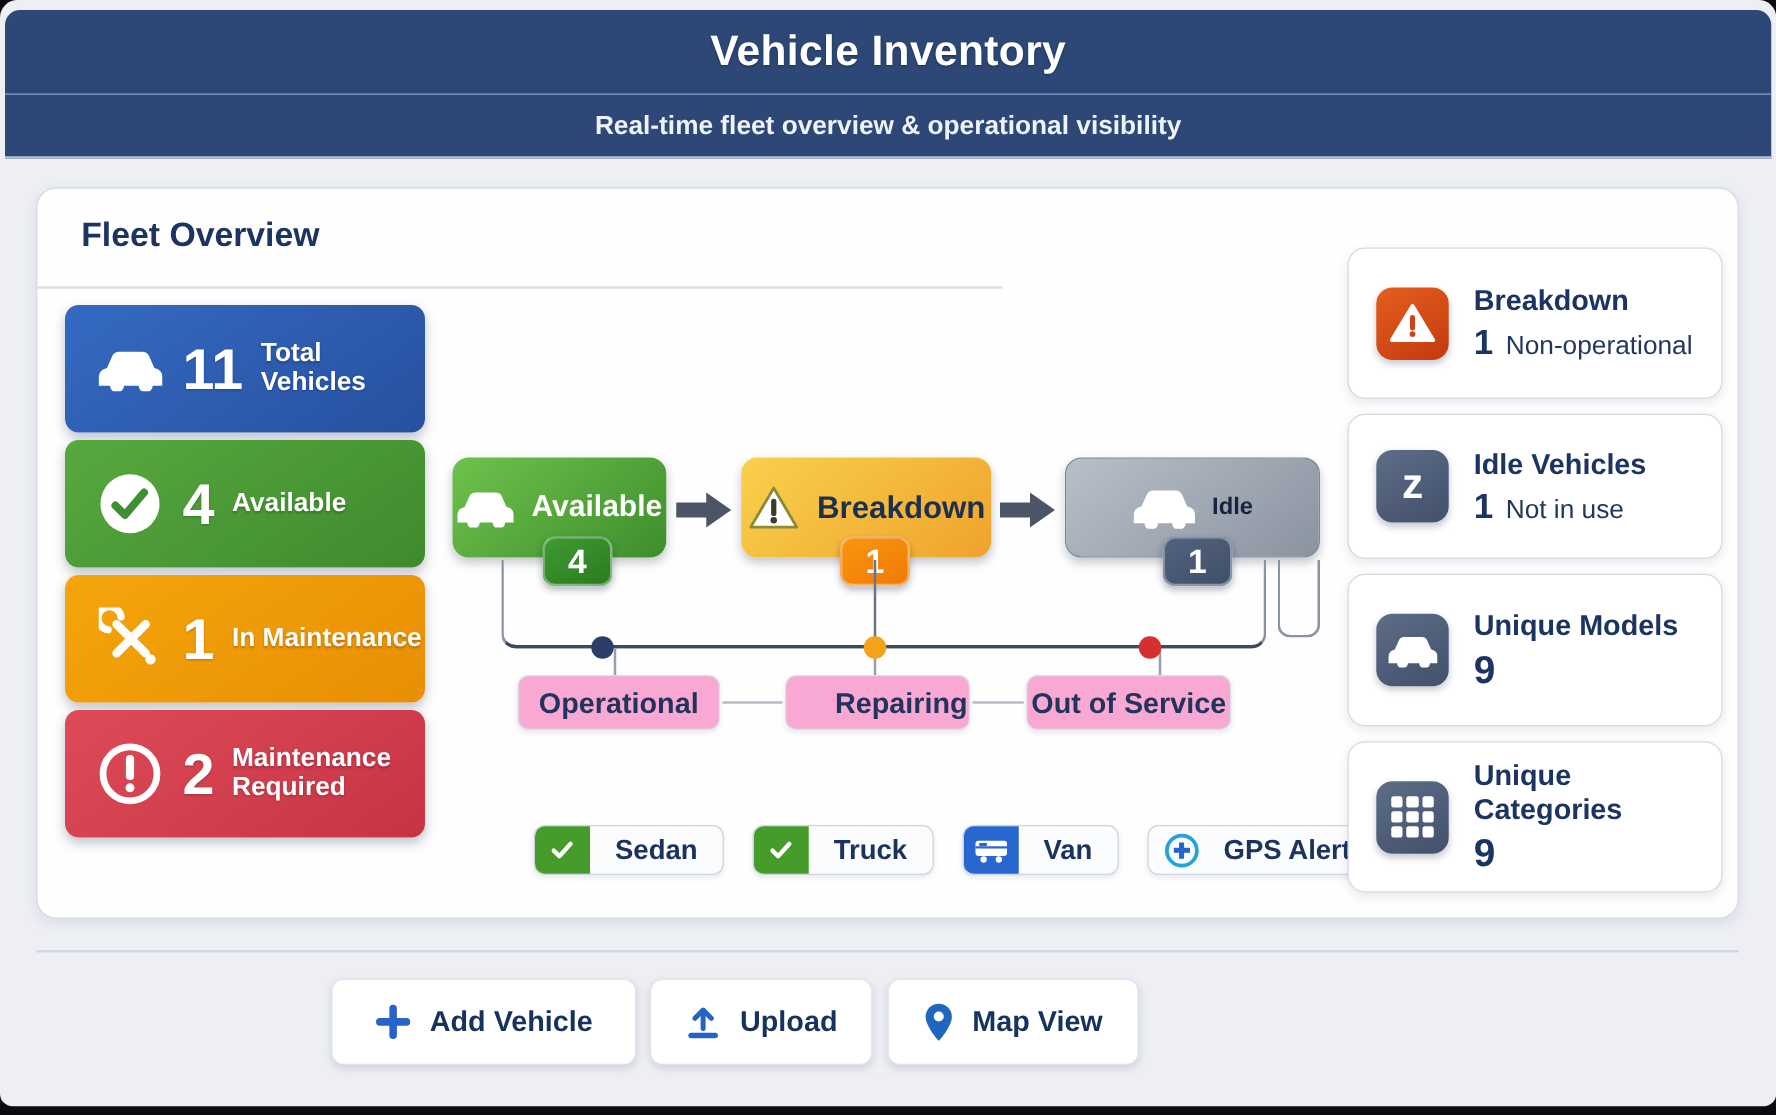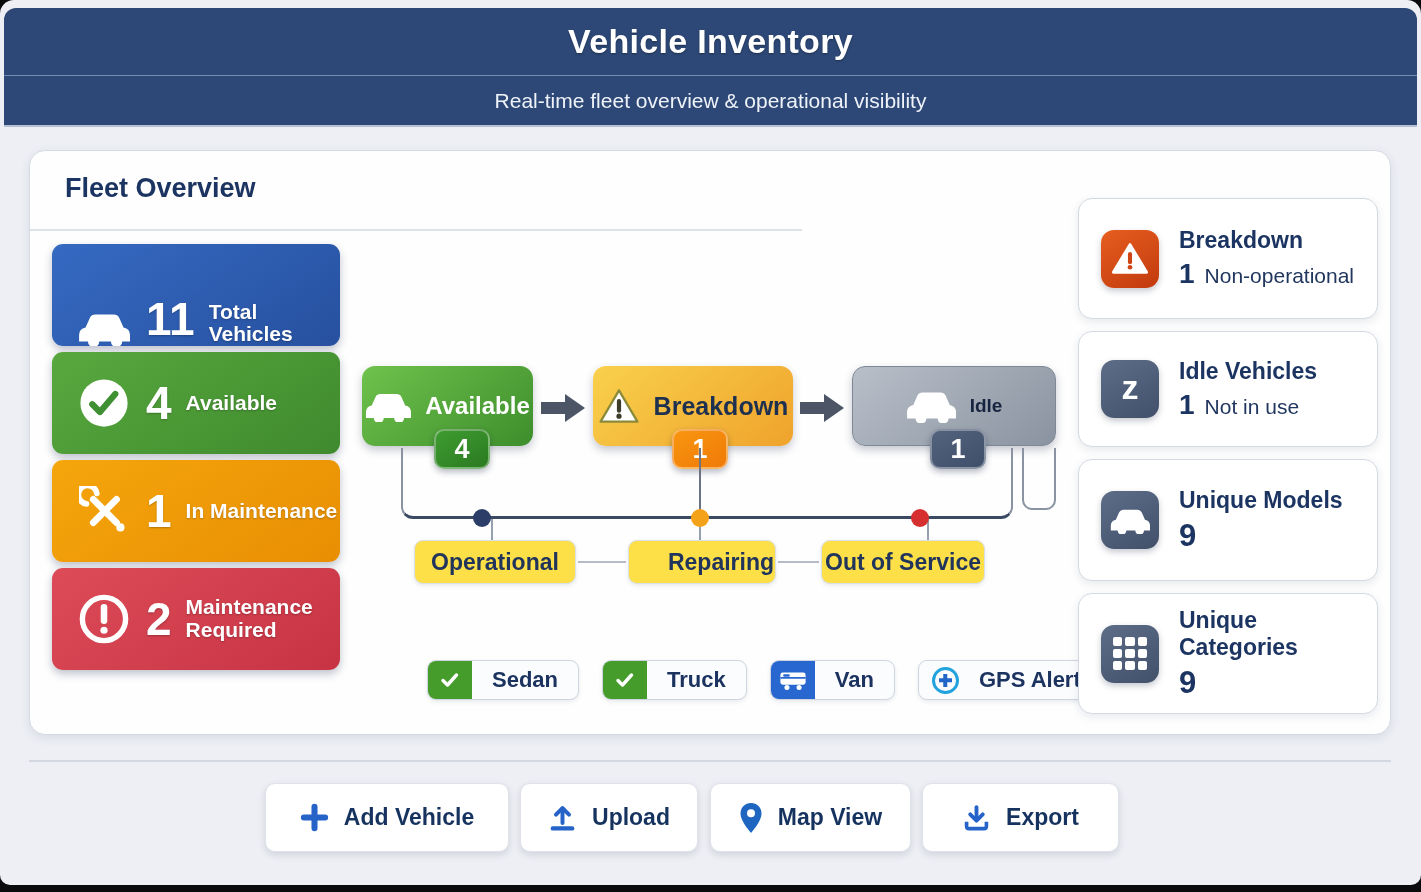--- a/index.html
+++ b/index.html
@@ -11,42 +11,42 @@
   
   .hdr-main { position:absolute; top:8px; left:4px; right:4px; height:67px;
               background:#2d4876; border-radius:12px 12px 0 0;
               display:flex; align-items:center; justify-content:center; }
   .hdr-main .ttl { color:#ffffff; font-size:34px; font-weight:bold; letter-spacing:.3px;
                    text-shadow:0 1px 2px rgba(0,0,0,.35); }
   .hdr-sub { position:absolute; top:75px; left:4px; right:4px; height:52px;
              background:#2d4876; border-top:1px solid rgba(190,205,235,.5);
              border-bottom:2px solid #b6c0d2;
              display:flex; align-items:center; justify-content:center; }
-  .hdr-sub .sub { color:#eef2f9; font-size:21px; font-weight:normal; }
+  .hdr-sub .sub { color:#eef2f9; font-size:21px; font-weight:bold; }
 
   
   .panel { position:absolute; left:29px; top:150px; width:1362px; height:585px;
            background:#fefefe; border:1.5px solid #d6dae3; border-radius:16px;
            box-shadow:0 3px 10px rgba(40,55,90,.10); }
   .panel-title { position:absolute; left:35px; top:22px; color:#1c3461;
                  font-size:27px; font-weight:bold; }
   .panel-divider { position:absolute; left:0; top:78px; width:772px; height:1.5px;
                    background:#dde1ea; }
 
   
   .stats { position:absolute; left:22px; top:93px; width:288px; }
   .stat { width:288px; height:102px; margin-bottom:6px; border-radius:11px;
           display:flex; align-items:center; padding-left:22px;
           box-shadow:0 4px 9px rgba(25,40,80,.28); color:#fff; }
   .stat .ico { width:60px; display:flex; justify-content:center; flex:0 0 60px; }
   .stat .val { font-size:46px; font-weight:bold; margin:0 14px 0 12px;
                text-shadow:0 1px 2px rgba(0,0,0,.25); }
   .stat .lab { font-size:21px; font-weight:bold; line-height:1.08;
                text-shadow:0 1px 2px rgba(0,0,0,.25); }
-  .stat-blue   { background:linear-gradient(145deg,#356ac2,#27509f);align-items:flex-end; }
+  .stat-blue   { background:linear-gradient(145deg,#356ac2,#27509f); }
   .stat-green  { background:linear-gradient(145deg,#58a83e,#3f8a2e); }
   .stat-orange { background:linear-gradient(145deg,#f5a60c,#e88e03); }
   .stat-red    { background:linear-gradient(145deg,#dd4b58,#c73343); }
   .lab-w100 { max-width:100px; } .lab-nowrap { white-space:nowrap; } .lab-w160 { max-width:160px; }
 
   
   .fnode { position:absolute; height:80px; border-radius:13px; display:flex;
            align-items:center; justify-content:center; gap:14px;
            font-weight:bold; box-shadow:0 4px 8px rgba(30,40,70,.25); }
   .fnode-available { left:332px; top:215px; width:171px; color:#fff; font-size:24px;
@@ -81,21 +81,21 @@
                border-bottom:2px solid #8a93a2;
                border-bottom-left-radius:10px; border-bottom-right-radius:10px; }
   .stub { position:absolute; width:2px; height:22px; top:368px; background:#97a0ae; }
   .stub1 { left:461px; } .stub2 { left:669px; height:24px; } .stub3 { left:897px; }
   .dot { position:absolute; top:358px; width:18px; height:18px; border-radius:50%; }
   .dot-navy { left:443px; background:#2c3e68; }
   .dot-orange { left:661px; background:#f5a21b; }
   .dot-red { left:881px; background:#d62f2f; }
 
   .pill { position:absolute; top:389px; height:44px; border-radius:9px;
-          background:#fde047; border:1px solid #dadfe8;
+          background:#f9a8d4; border:1px solid #dadfe8;
           display:flex; align-items:center; justify-content:center;
           color:#21345c; font-size:23px; font-weight:bold;
           box-shadow:0 2px 4px rgba(40,55,90,.10);text-align:center; }
   .pill1 { left:384px; width:162px; } .pill2 { left:598px; width:148px;padding-left:38px; } .pill3 { left:791px; width:164px; }
   .pill-link { position:absolute; top:410px; height:2px; background:#b6bcc7; }
   .pl1 { left:548px; width:48px; } .pl2 { left:748px; width:41px; }
 
   
   .tags { position:absolute; left:397px; top:509px; display:flex; gap:23px; }
   .tag { display:flex; align-items:center; height:40px; border:1.5px solid #cfd5e0;
@@ -363,22 +363,14 @@
       </svg>
     <span>Upload</span>
   </div>
   <div class="action act3">
     <svg viewBox="0 0 24 32" width="24" height="32">
         <path d="M12 1 C6 1 1.5 5.6 1.5 11.4 c0 8 10.5 19.4 10.5 19.4 s10.5-11.4 10.5-19.4 C22.5 5.6 18 1 12 1 z" fill="#1f66c0"></path>
         <circle cx="12" cy="11.2" r="4" fill="#fff"></circle>
       </svg>
     <span>Map View</span>
   </div>
-  <div class="action act4">
-    <svg viewBox="0 0 24 24" width="29" height="29" fill="none" stroke="#2563c8">
-        <path d="M12 3.5 v10.5" stroke-width="3.2" stroke-linecap="round"></path>
-        <path d="M6.8 9.4 L12 14.6 l5.2-5.2" stroke-width="3.2" stroke-linecap="round" stroke-linejoin="round"></path>
-        <path d="M3.8 15.5 v3.7 q0 2 2 2 h12.4 q2 0 2-2 v-3.7" stroke-width="3"></path>
-      </svg>
-    <span>Export</span>
-  </div>
 
 </div>
 
 </body></html>

